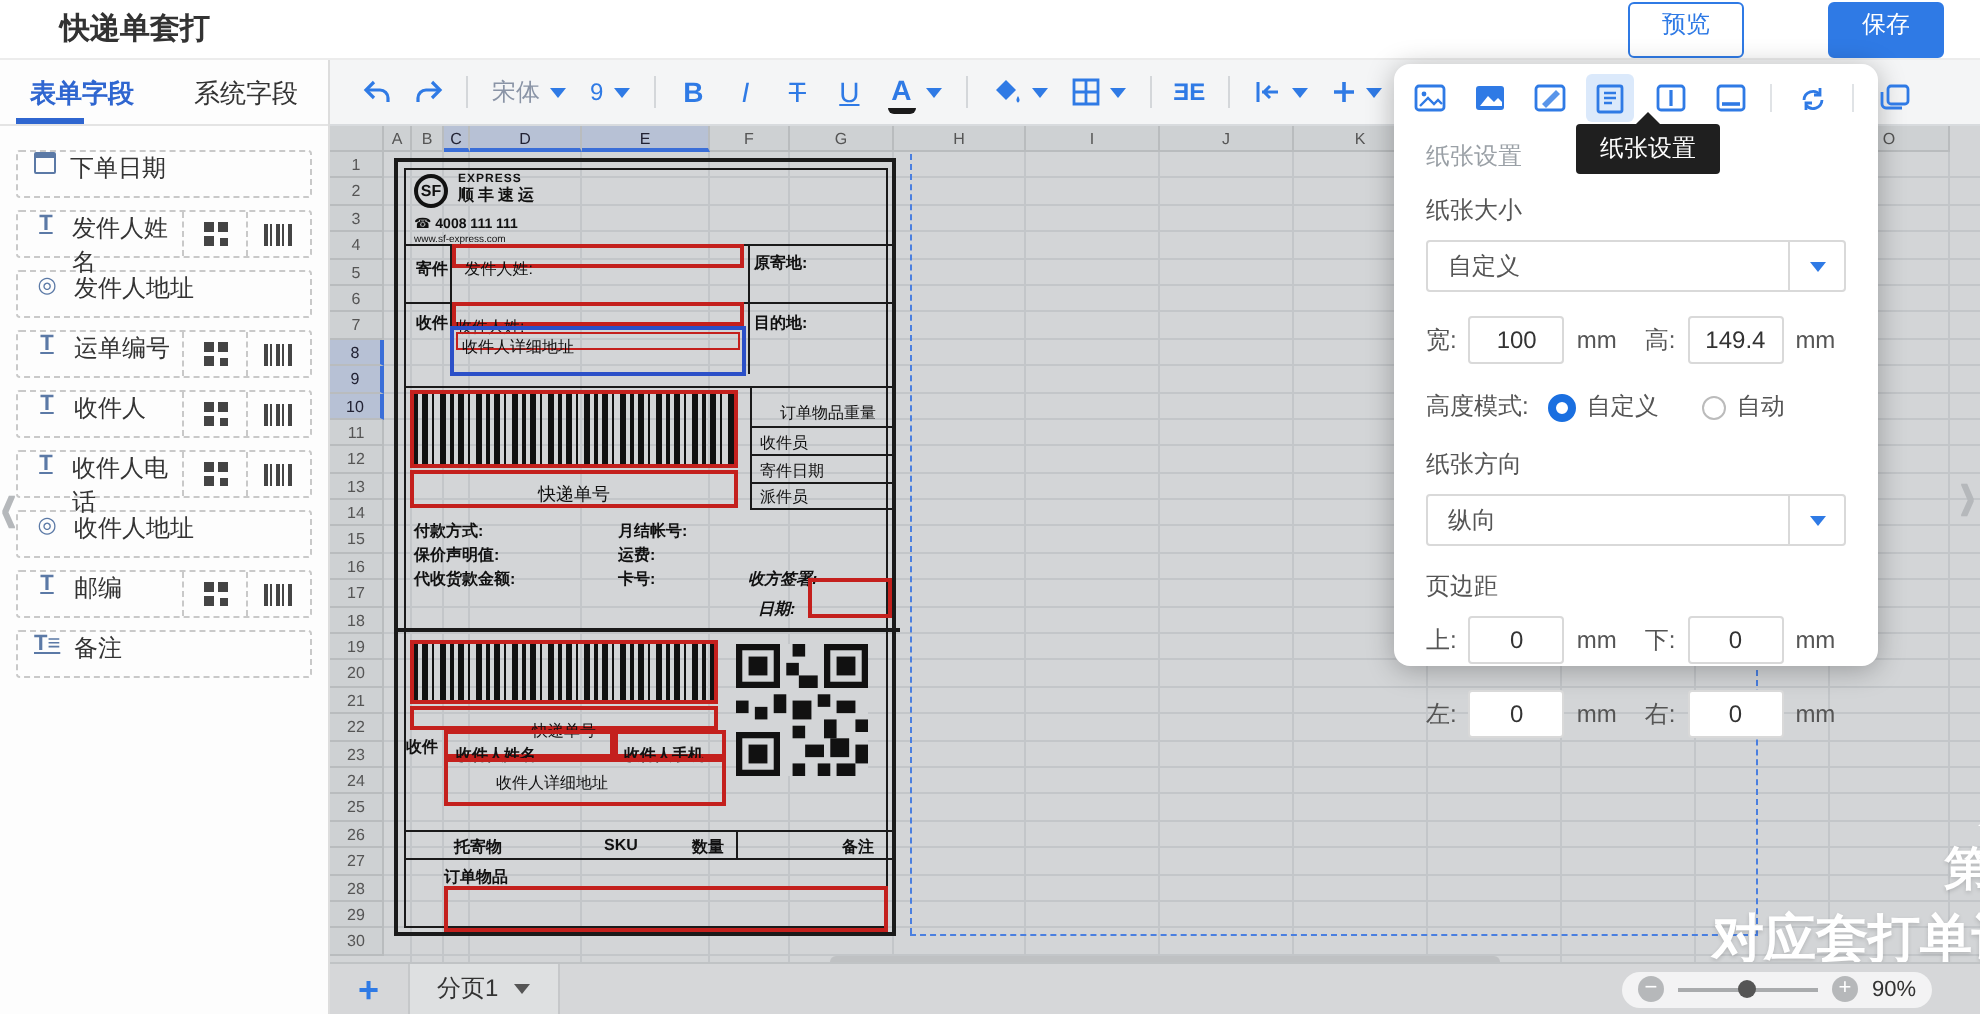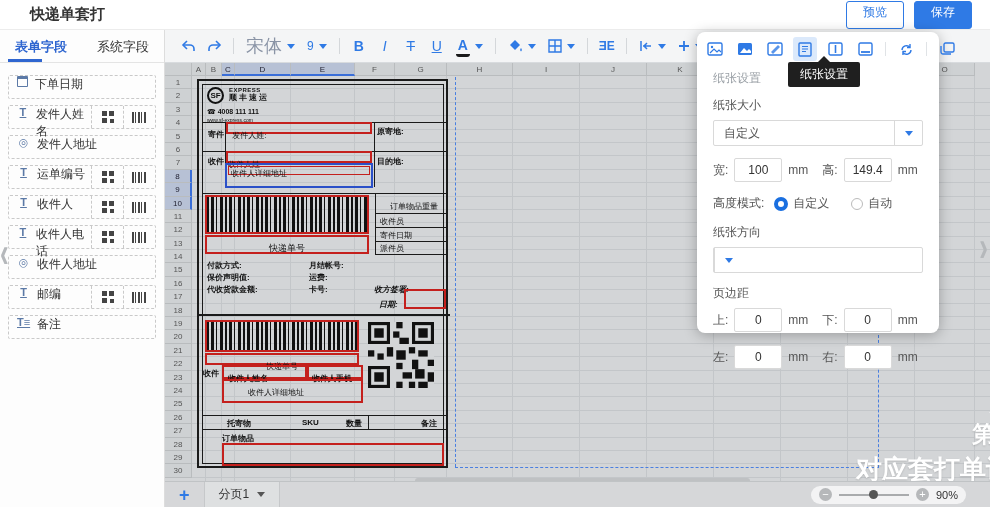--- a/index.html
+++ b/index.html
@@ -3,21 +3,21 @@
 <meta charset="utf-8">
 <style>
   html,body{margin:0;padding:0;background:#e9eaeb;}
   *{box-sizing:border-box;font-family:"Liberation Sans","DejaVu Sans",sans-serif;}
   #page{position:relative;width:990px;height:507px;background:#0c4a6e;overflow:hidden;}
 
   
   .topbar{position:absolute;left:0;top:0;width:990px;height:30px;background:#fff;border-bottom:1px solid #ececec;display:flex;align-items:center;}
   .title{margin-left:30px;font-size:15px;color:#333;font-weight:bold;}
   .topbtns{margin-left:auto;margin-right:18px;display:flex;gap:10px;}
-  .btn{height:28px;padding:0 16px;border-radius:3px;font-size:12px;line-height:20px;cursor:pointer;}
+  .btn{height:28px;padding:0 16px;border-radius:3px;font-size:12px;line-height:20px;cursor:pointer;margin-left:32px;}
   .btn.ghost{border:1px solid #2f7ae5;color:#2f7ae5;background:#fff;}
   .btn.solid{border:1px solid #2f7ae5;color:#fff;background:#2f7ae5;}
 
   
   .sidebar{position:absolute;left:0;top:30px;width:165px;height:477px;background:#fdfdfd;border-right:1px solid #ddd;}
   .tabs{display:flex;height:33px;border-bottom:1px solid #e4e4e4;}
   .tab{flex:1;text-align:center;font-size:13px;color:#333;line-height:33px;cursor:pointer;position:relative;}
   .tab.active{color:#2f66d0;font-weight:bold;}
   .tab.active:after{content:"";position:absolute;left:8px;right:40px;bottom:0;height:3px;background:#2f66d0;}
   .fieldlist{padding:12px 8px 0 8px;}
@@ -34,21 +34,21 @@
     linear-gradient(#444,#444) 8px 8px/4px 4px no-repeat;}
   .minibar{width:15px;height:11px;background:repeating-linear-gradient(90deg,#444 0 2px,transparent 2px 3px,#444 3px 4px,transparent 4px 6px);}
   .collapse{position:absolute;left:0px;top:208px;font-size:26px;color:#b5b8bb;cursor:pointer;font-weight:bold;transform:scaleY(1.6);}
   .expand{position:absolute;right:2px;top:232px;font-size:26px;color:#b5b8bb;cursor:pointer;font-weight:bold;transform:scaleY(1.6);z-index:30;}
 
   
   .toolbar{position:absolute;left:165px;top:30px;width:825px;height:33px;background:#f4f5f6;border-bottom:1px solid #d8dbde;display:flex;align-items:center;padding-left:12px;gap:4px;}
   .tico{color:#2f7ae5;font-size:14px;width:22px;height:22px;display:flex;align-items:center;justify-content:center;cursor:pointer;border-radius:3px;flex:0 0 auto;}
   .tdiv{width:1px;height:16px;background:#d4d7da;margin:0 4px;flex:0 0 auto;}
   .tsel{display:flex;align-items:center;gap:5px;cursor:pointer;padding:0 4px;flex:0 0 auto;}
-  .tsel .name{font-size:18px;color:#8a94a6;}
+  .tsel .name{font-size:12px;color:#8a94a6;}
   .tsel .num{font-size:12px;color:#2f7ae5;}
   .caret{width:0;height:0;border:4px solid transparent;border-top:5px solid #2f7ae5;margin-top:4px;}
   .caret.gray{border-top-color:#667;}
   .bold{font-weight:bold;} .ital{font-style:italic;} .strike{text-decoration:line-through;} .uline{text-decoration:underline;}
   .acolor{font-weight:bold;border-bottom:3px solid #1a1a1a;line-height:12px;}
   svg.ic{display:block;}
 
   
   .panel{position:absolute;left:697px;top:32px;width:242px;height:301px;background:#fff;border-radius:8px;box-shadow:0 2px 14px rgba(0,0,0,.28);z-index:20;}
   .picons{display:flex;align-items:center;gap:6px;padding:5px 8px 3px 6px;}
@@ -588,20 +588,21 @@
       </div>
       <div class="prow" style="margin-top:13px;">
         <span>高度模式:</span>
         <span class="radio on"></span>
         <span>自定义</span>
         <span class="radio" style="margin-left:22px"></span>
         <span>自动</span>
       </div>
       <div class="plabel" style="margin-top:12px">纸张方向</div>
       <div class="pselect">
+        <span class="val">纵向</span>
         <span class="dd">
             <span class="caret"></span>
           </span>
       </div>
       <div class="plabel" style="margin-top:12px">页边距</div>
       <div class="prow" style="margin-top:4px;">
         <span>上:</span>
         <input value="0" style="">
         <span class="unit">mm</span>
         <span style="margin-left:6px">下:</span>

